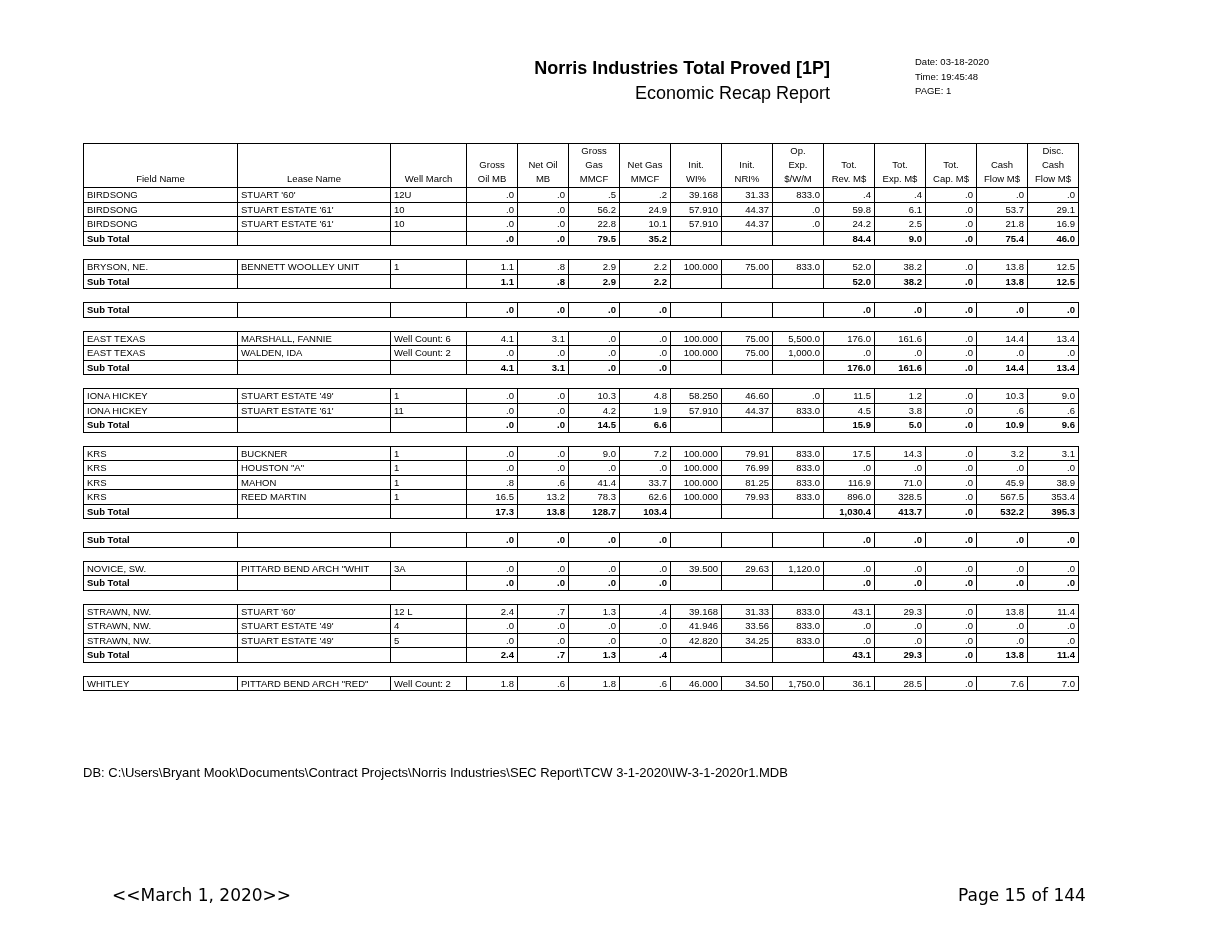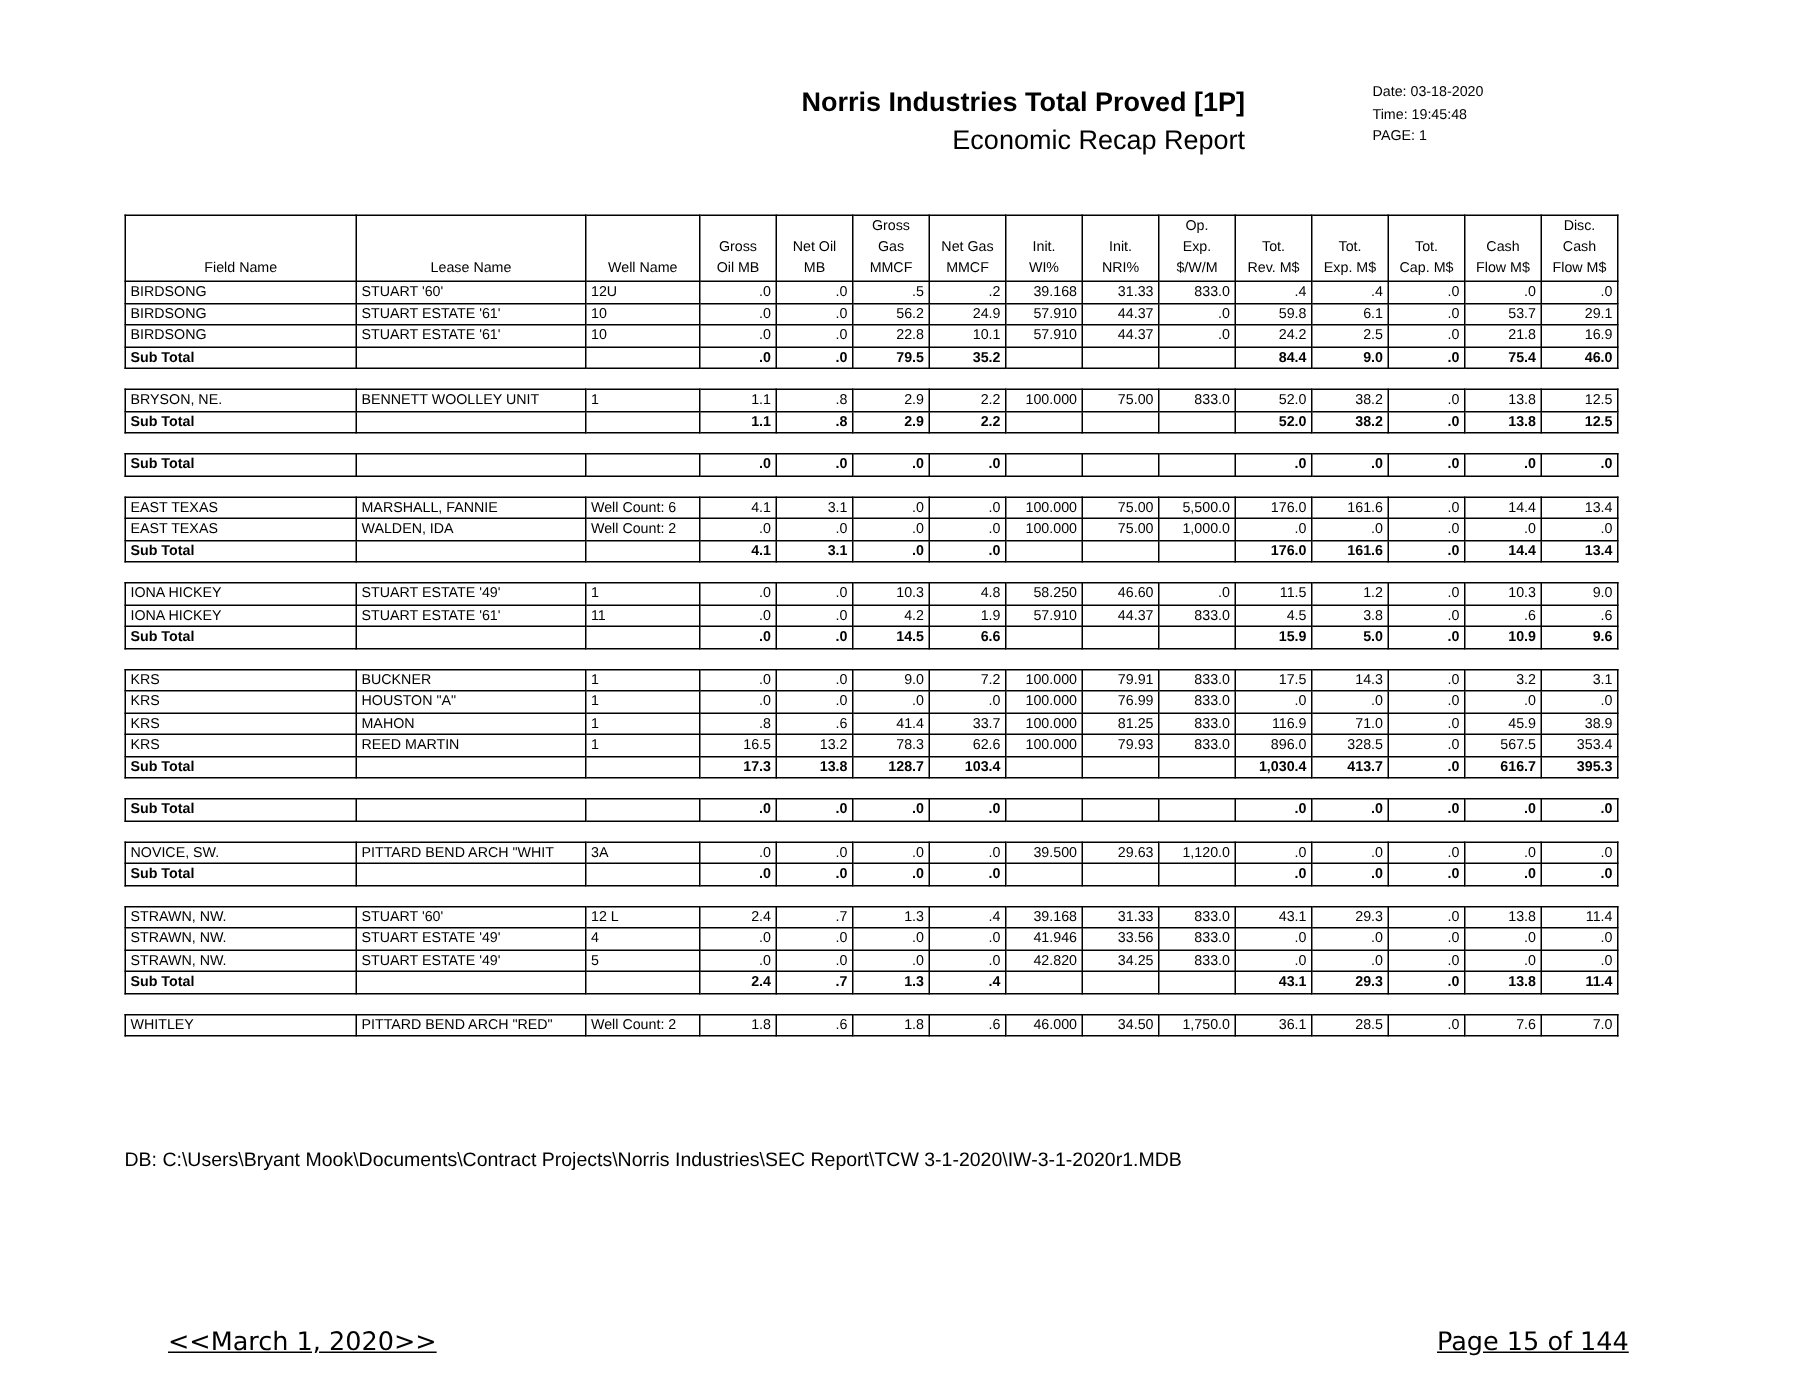--- a/index.html
+++ b/index.html
@@ -11,21 +11,21 @@
   table.report { position:absolute; left:83px; top:143px; border-collapse:collapse; font-size:9.5px; table-layout:fixed; }
   table.report td, table.report th { border:1px solid #000; padding:0 3px; height:13.5px; line-height:13.5px; white-space:nowrap; overflow:hidden; }
   table.report th { font-weight:normal; text-align:center; vertical-align:bottom; line-height:14px; padding-bottom:1px; }
   table.report td.num { text-align:right; }
   table.report tr.sub td { font-weight:bold; }
   table.report tr.gap td { border:none; height:13px; }
   col.c0{width:154px} col.c1{width:153px} col.c2{width:76px} col.c3{width:51px} col.c4{width:51px}
   col.c5{width:51px} col.c6{width:51px} col.c7{width:51px} col.c8{width:51px} col.c9{width:51px}
   col.c10{width:51px} col.c11{width:51px} col.c12{width:51px} col.c13{width:51px} col.c14{width:51px}
   .dbpath { position:absolute; left:83px; top:765px; font-size:13px; }
-  .footer { position:absolute; top:885px; font-family:"DejaVu Sans", sans-serif; font-size:17px;text-decoration:underline; }
+  .footer { position:absolute; top:885px; font-family:"DejaVu Sans", sans-serif; font-size:17px; }
   .footer.left { left:112px; }
   .footer.right { left:958px; }
 </style>
 </head>
 <body>
 
 <div class="title-block">
   <div class="title1">Norris Industries Total Proved [1P]</div>
   <div class="title2">Economic Recap Report</div>
 </div>
@@ -62,21 +62,21 @@
           <div>Field Name</div>
         </th>
         <th>
           <div>&nbsp;</div>
           <div>&nbsp;</div>
           <div>Lease Name</div>
         </th>
         <th>
           <div>&nbsp;</div>
           <div>&nbsp;</div>
-          <div>Well Name</div>
+          <div>Well March</div>
         </th>
         <th>
           <div>&nbsp;</div>
           <div>Gross</div>
           <div>Oil MB</div>
         </th>
         <th>
           <div>&nbsp;</div>
           <div>Net Oil</div>
           <div>MB</div>
@@ -445,21 +445,21 @@
         <td class="num">17.3</td>
         <td class="num">13.8</td>
         <td class="num">128.7</td>
         <td class="num">103.4</td>
         <td class="num"></td>
         <td class="num"></td>
         <td class="num"></td>
         <td class="num">1,030.4</td>
         <td class="num">413.7</td>
         <td class="num">.0</td>
-        <td class="num">616.7</td>
+        <td class="num">532.2</td>
         <td class="num">395.3</td>
       </tr>
       <tr class="gap">
         <td colspan="15"></td>
       </tr>
       <tr class="sub">
         <td>Sub Total</td>
         <td></td>
         <td></td>
         <td class="num">.0</td>

